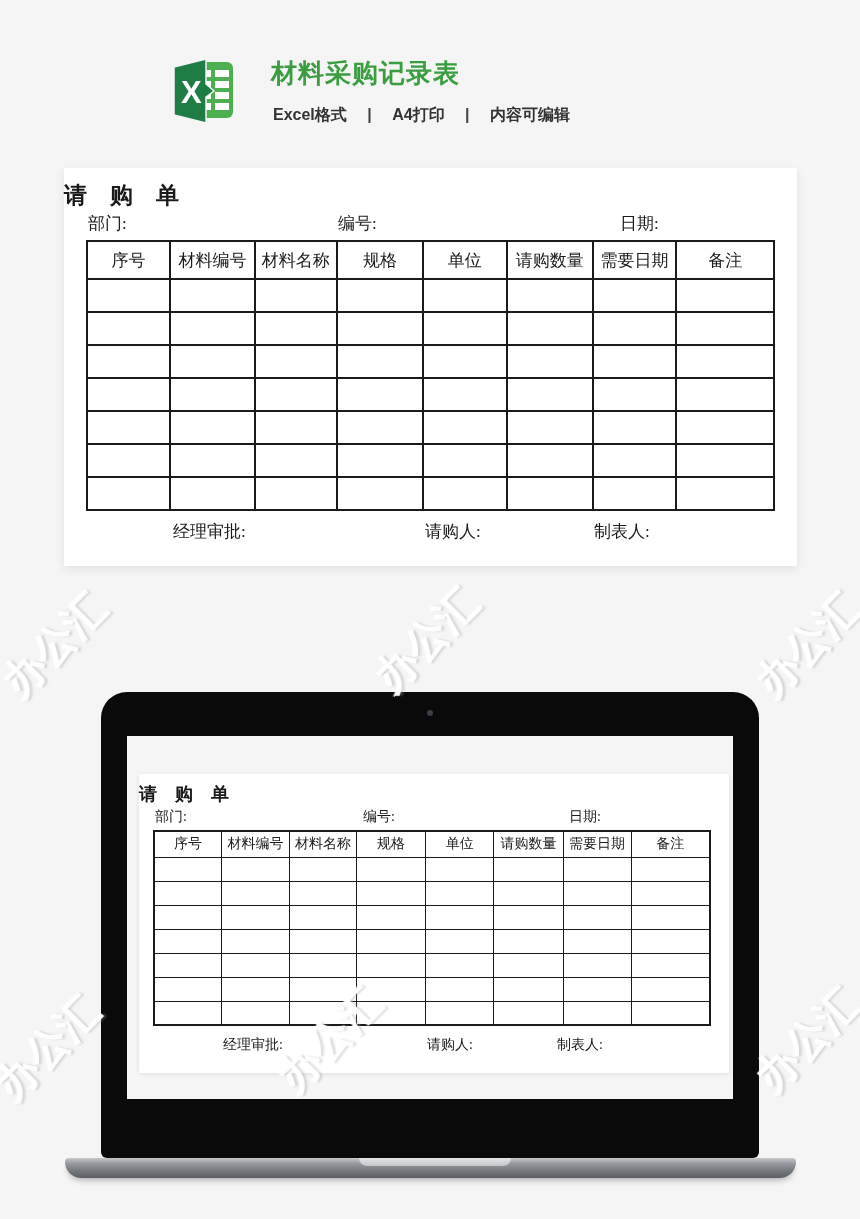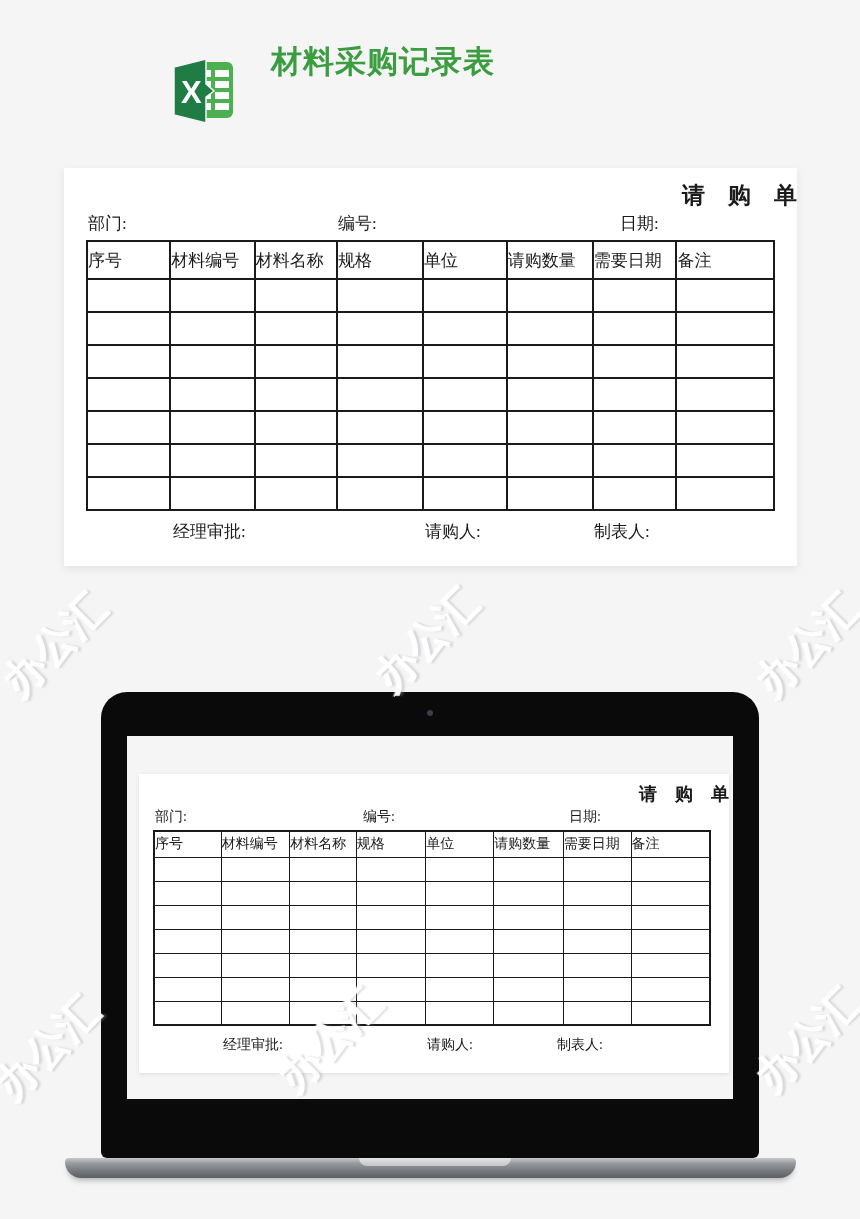--- a/index.html
+++ b/index.html
@@ -9,22 +9,22 @@
     width:860px; height:1219px;
     background:#f5f5f6;
     overflow:hidden;
     font-family:"Liberation Sans","DejaVu Sans",sans-serif;
   }
 
   
   .site-header { position:absolute; left:0; top:0; width:860px; height:150px; }
   .excel-icon { position:absolute; left:172px; top:54px; width:64px; height:74px; }
   .page-title {
-    position:absolute; left:271px; top:41px;
-    font-size:31px; font-weight:bold; letter-spacing:1px;
+    position:absolute; left:271px; top:56px;
+    font-size:26px; font-weight:bold; letter-spacing:1px;
     color:#3a9d3f;
   }
   .sub-features {
     position:absolute; left:273px; top:105px;
     font-size:16px; font-weight:bold; color:#333;
   }
   .sub-features .sep { margin:0 16px; color:#444; font-weight:bold; }
 
   
   .wm {
@@ -45,24 +45,24 @@
   
   .preview-card {
     position:absolute; left:64px; top:168px; width:733px; height:398px;
     background:#ffffff;
     box-shadow:0 3px 9px rgba(0,0,0,0.08);
   }
 
   
   .form { position:absolute; inset:0; color:#1a1a1a;
     font-family:"Liberation Serif","DejaVu Serif",serif; }
-  .form .form-title { position:absolute; width:100%; text-align:right; font-weight:bold; }
+  .form .form-title { position:absolute; width:100%; text-align:left; font-weight:bold; }
   .form .form-meta span, .form .form-footer span { position:absolute; white-space:nowrap;font-family:Liberation Serif, serif; }
   .form table { border-collapse:collapse; table-layout:fixed; position:absolute; background:#fff; }
-  .form th { font-weight:normal; text-align:left; overflow:hidden; white-space:nowrap; }
+  .form th { font-weight:normal; text-align:center; overflow:hidden; white-space:nowrap; }
 
   
   .form-large .form-title { top:12px; font-size:23px; }
   .form-large .form-meta span { top:44px; font-size:17px; }
   .form-large .meta-dept { left:24px; }
   .form-large .meta-no   { left:274px; }
   .form-large .meta-date { left:556px; }
   .form-large table { left:22px; top:72px; width:689px; border:2px solid #1a1a1a; }
   .form-large th, .form-large td { border:2px solid #1a1a1a; }
   .form-large th { height:38px; font-size:17px; }
@@ -139,20 +139,27 @@
       <rect x="43" y="27" width="14" height="7" fill="#fff"></rect>
     <rect x="31" y="38" width="8" height="7" fill="#fff"></rect>
       <rect x="43" y="38" width="14" height="7" fill="#fff"></rect>
     <rect x="31" y="49" width="8" height="7" fill="#fff"></rect>
       <rect x="43" y="49" width="14" height="7" fill="#fff"></rect>
 
     <polygon points="2,13 34,5 34,30 42,37 34,43 34,69 2,61" fill="#1f7c44" stroke="#f5f5f6" stroke-width="1.5"></polygon>
     <text x="9" y="49" fill="#ffffff" font-size="31" font-weight="bold" font-family="Liberation Sans, sans-serif">X</text>
   </svg>
   <div class="page-title" style="color: rgb(58, 157, 63);">材料采购记录表</div>
+  <div class="sub-features">
+    <span>Excel格式</span>
+    <span class="sep">|</span>
+    <span>A4打印</span>
+    <span class="sep">|</span>
+    <span>内容可编辑</span>
+  </div>
 </div>
 
 <div class="preview-card">
   <div class="form form-large">
     <div class="form-title">请　购　单</div>
     <div class="form-meta">
       <span class="meta-dept">部门:</span>
       <span class="meta-no">编号:</span>
       <span class="meta-date">日期:</span>
     </div>

